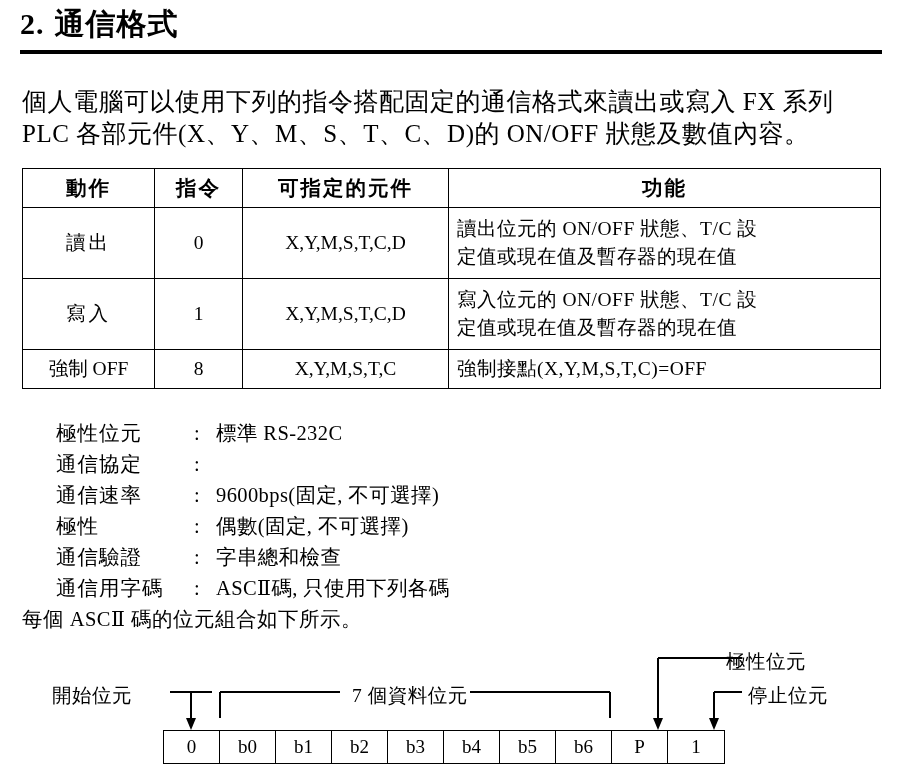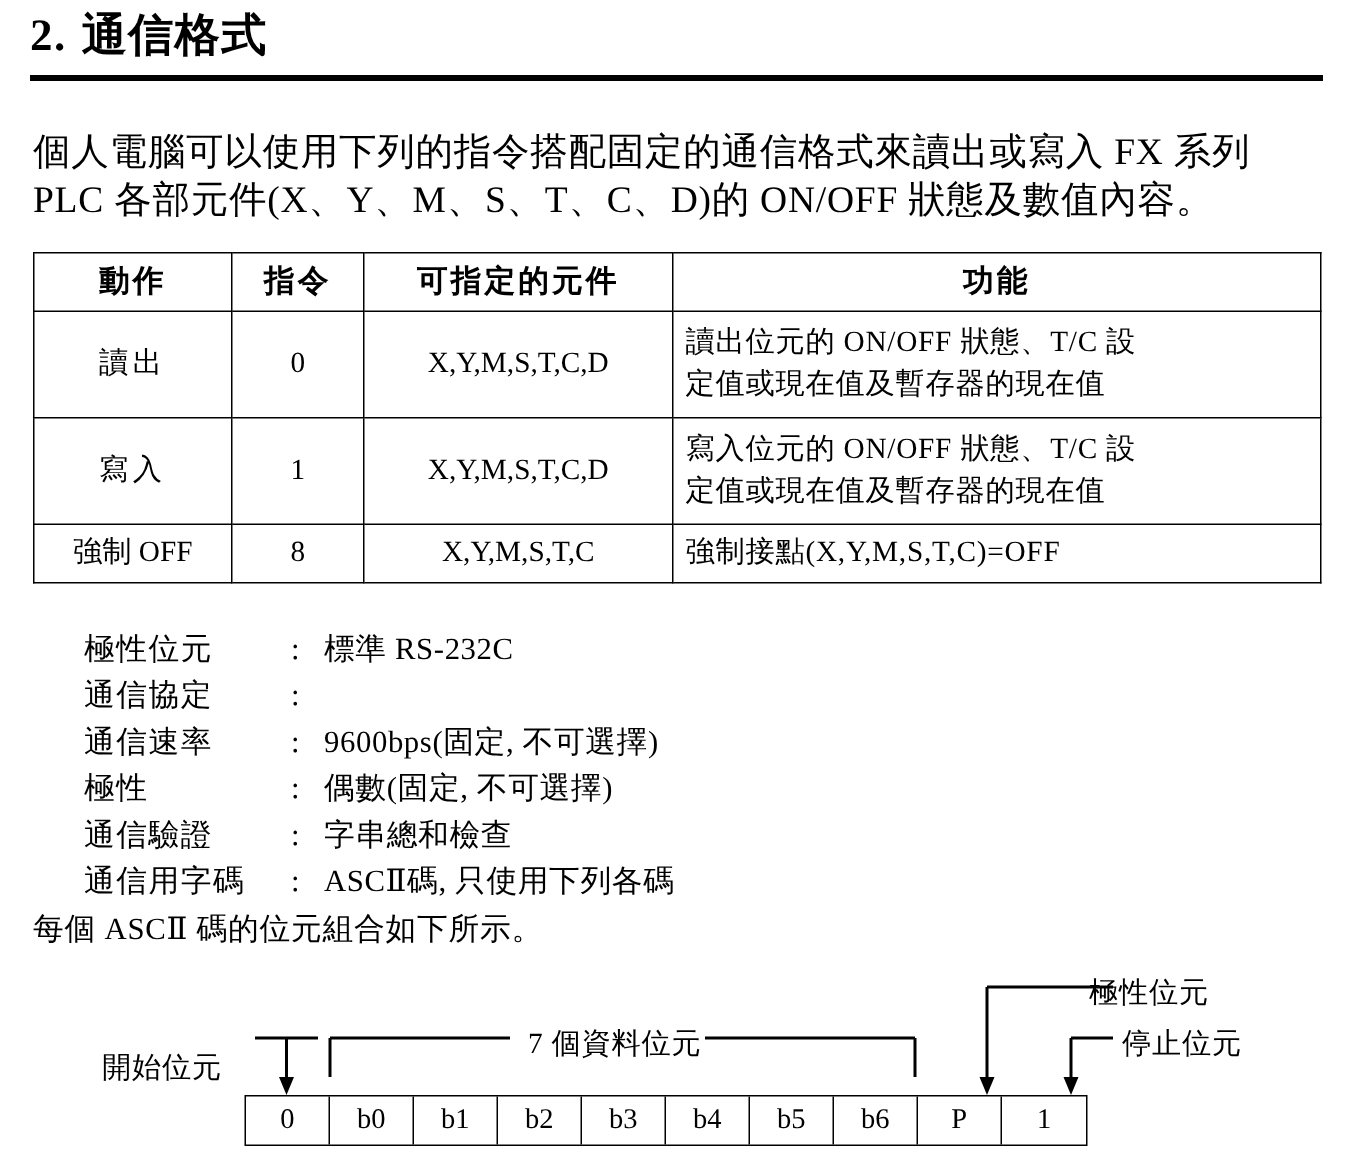--- a/index.html
+++ b/index.html
@@ -158,21 +158,21 @@
   }
   .bitrow .cell:last-child {
     border-right: none;
   }
   .dlabel {
     position: absolute;
     font-size: 19.5px;
     white-space: nowrap;
     letter-spacing: 0.5px;
   }
-  .lbl-start { left: 68px; top: 42px; margin-top: 16px; }
+  .lbl-start { left: 52px; top: 42px; }
   .lbl-data  { left: 352px; top: 42px; }
   .lbl-pol   { left: 726px; top: 8px; }
   .lbl-stop  { left: 748px; top: 42px; }
 
   svg.lines {
     position: absolute;
     left: 0;
     top: 0;
     width: 903px;
     height: 127px;

